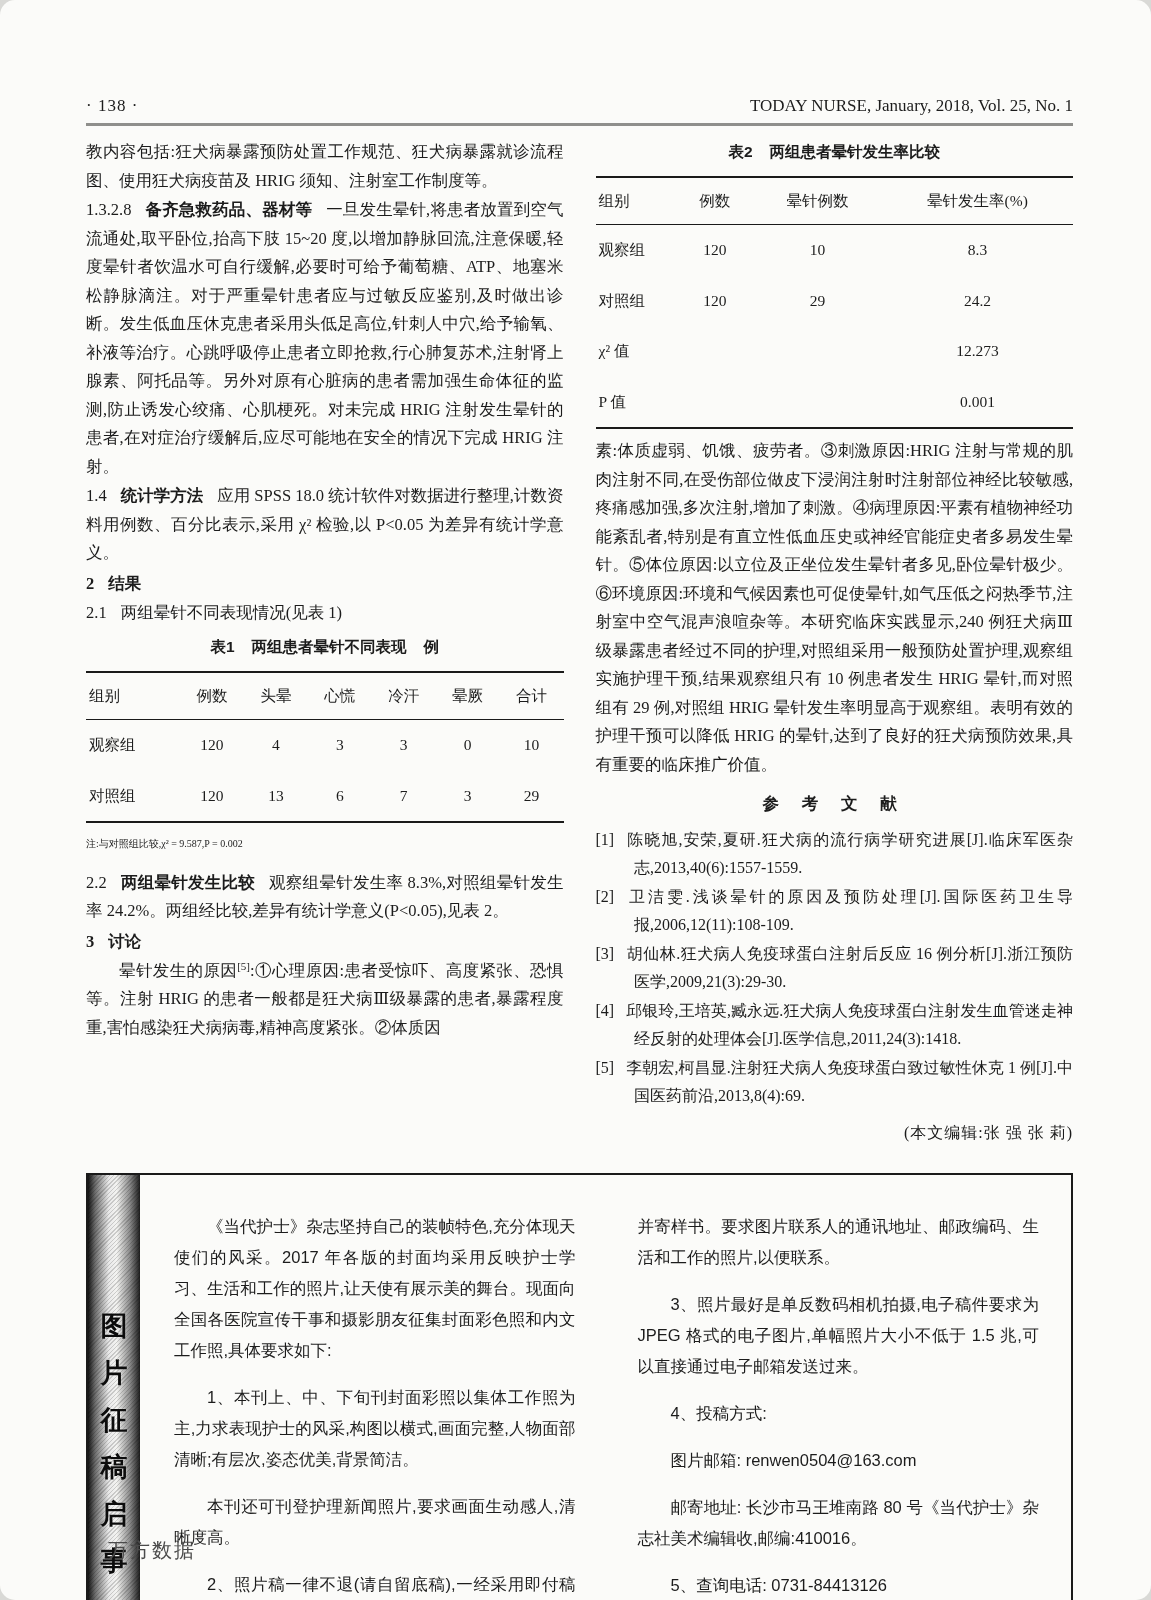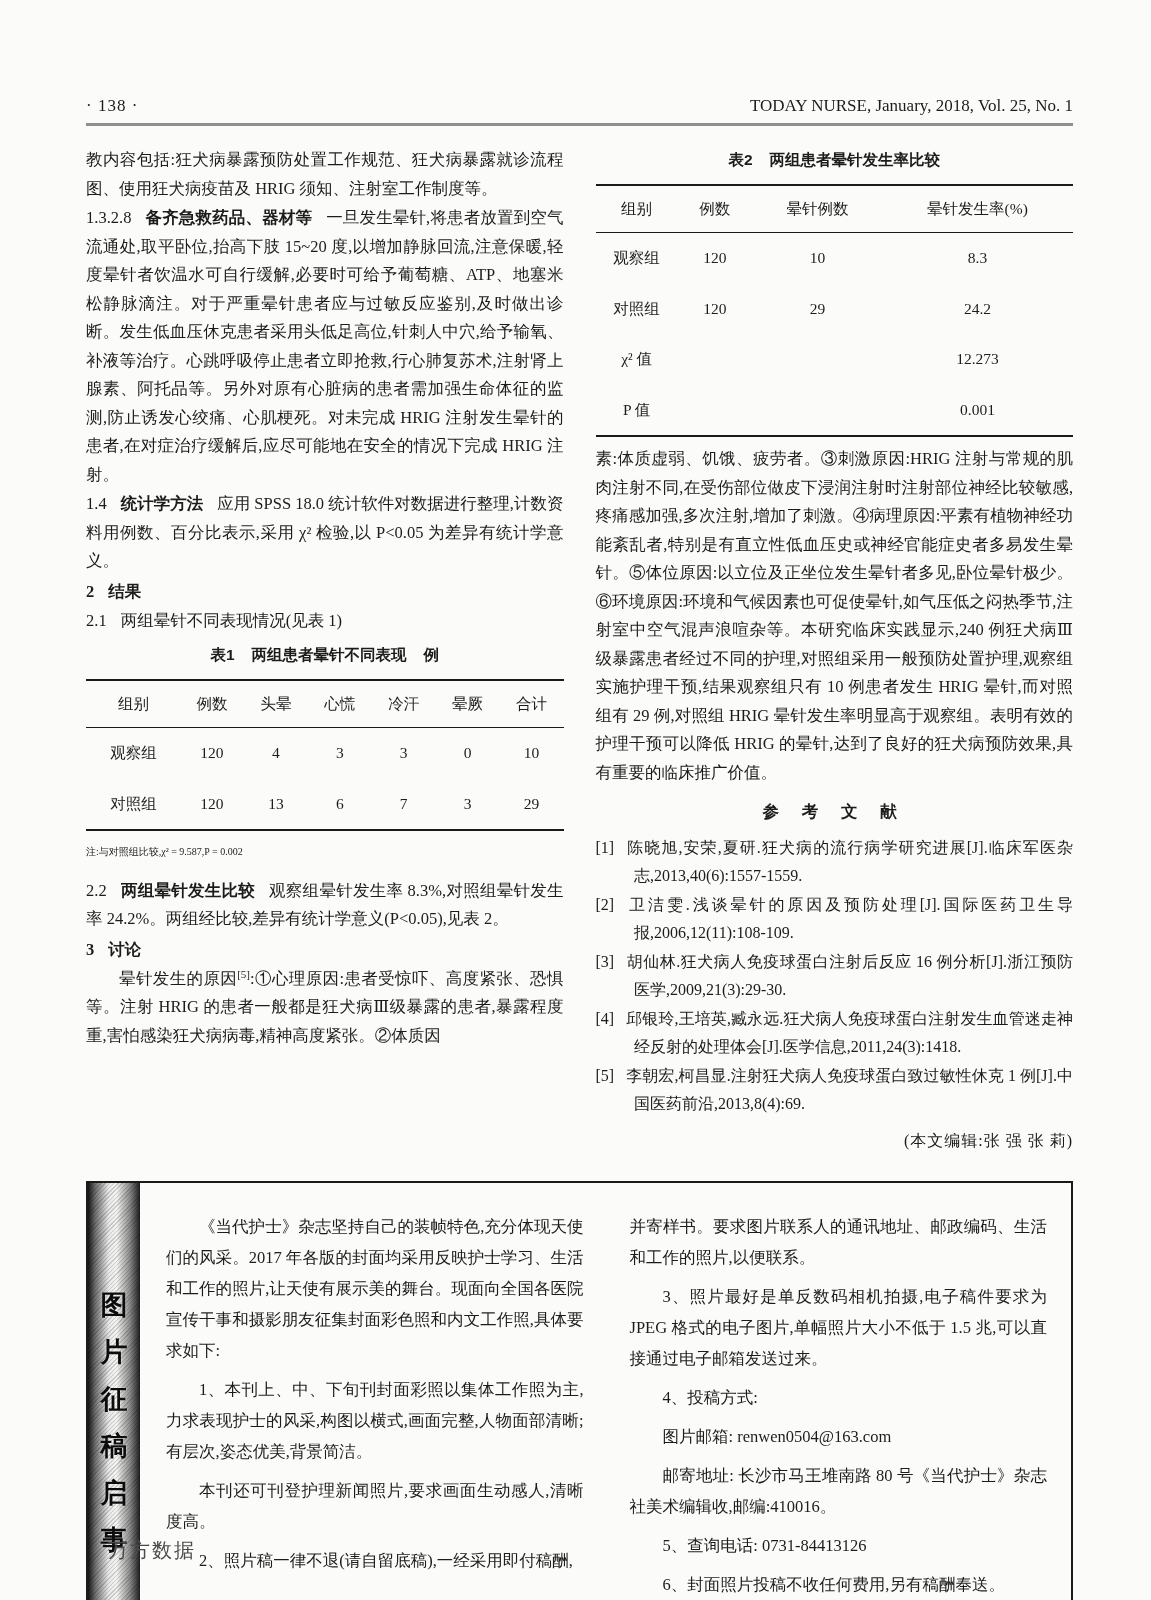--- a/index.html
+++ b/index.html
@@ -6,48 +6,49 @@
   .page{
     position:relative;
     width:1151px;height:1600px;
     margin:0 auto;
     background:#fbfbf9;
     box-sizing:border-box;
     padding:96px 78px 0 86px;
     overflow:hidden;
     font-family:"Liberation Serif","DejaVu Serif",serif;
     color:#1c1c1c;
+    border-radius:15px;
   }
   
   .hdr{display:flex;justify-content:space-between;align-items:flex-end;
        font-size:17px;padding-bottom:7px;border-bottom:3px solid #8f8f8c;}
   .hdr .pgno{letter-spacing:1px;}
   .hdr .jrnl{font-family:"Liberation Serif",serif;}
   
-  .cols{display:flex;gap:32px;margin-top:20px;}
+  .cols{display:flex;gap:32px;margin-top:12px;}
   .col{flex:1;min-width:0;font-size:16.5px;line-height:28.5px;text-align:justify;}
   .col p{margin:0;}
   .secnum{margin-right:0.85em;}
   .sechd{font-weight:bold;font-family:"Liberation Sans","DejaVu Sans",sans-serif;margin-right:0.85em;}
   .h-sec{font-weight:bold;font-family:"Liberation Sans","DejaVu Sans",sans-serif;line-height:30px;margin:2px 0;}
   .h-sec .secnum{font-family:"Liberation Serif",serif;}
   .ind{text-indent:2em;}
   sup{font-size:11px;line-height:0;}
   
   .tblblock{margin:4px 0 6px;}
   .tbltitle{text-align:center;font-weight:bold;
             font-family:"Liberation Sans","DejaVu Sans",sans-serif;
             font-size:15.5px;margin:6px 0 9px;}
   .tbltitle .lbl{margin-right:1.1em;}
   .tbltitle .unit{margin-left:1.1em;}
   table.ct{width:100%;border-collapse:collapse;font-size:15.5px;
            border-top:2.2px solid #1a1a1a;border-bottom:2.2px solid #1a1a1a;}
   .ct th{font-weight:normal;border-bottom:1.3px solid #1a1a1a;padding:9px 2px;text-align:center;}
   .ct td{padding:11px 2px;text-align:center;}
-  .ct th:first-child,.ct td:first-child{text-align:center;padding-left:3px;}
+  .ct th:first-child,.ct td:first-child{text-align:left;padding-left:3px;}
   .tblnote{font-size:10px;margin:7px 0 9px;text-align:left;}
   
   .refhead{text-align:center;font-weight:bold;
            font-family:"Liberation Sans","DejaVu Sans",sans-serif;
            font-size:16.5px;letter-spacing:0.55em;margin:10px 0 8px;}
   .ref{padding-left:2.4em;text-indent:-2.4em;font-size:16px;line-height:28.5px;margin:0 0 2px;}
   .ref .tag{margin-right:0.75em;}
   .editor{text-align:right;margin-top:8px;font-size:16px;letter-spacing:1px;}
   
   .noticebox{margin-top:26px;display:flex;border:2px solid #1a1a1a;
@@ -58,21 +59,21 @@
       repeating-linear-gradient(135deg, rgba(0,0,0,0.16) 0 1px, rgba(255,255,255,0) 1px 3px),
       linear-gradient(90deg,#141414 0%,#6d6d6d 14%,#e9e9e9 40%,#f3f3f1 55%,#8c8c8c 80%,#1d1d1d 100%);
     display:flex;flex-direction:column;align-items:center;justify-content:center;
     gap:11px;padding:14px 0;
   }
   .banner span{font-weight:bold;font-size:27px;color:#0c0c0c;
                text-shadow:0 0 2px rgba(255,255,255,0.55);}
   .notice-body{flex:1;display:flex;gap:30px;padding:20px 16px 16px 18px;
                font-size:16.5px;line-height:31px;text-align:justify;}
   .ncol{flex:1;min-width:0;}
-  .ncol p{margin:8px;font-family:Liberation Serif, serif;}
+  .ncol p{margin:16px;}
   .ind2{text-indent:2em;}
   .sig{text-align:left;font-weight:bold;font-size:17.5px;margin-top:14px;}
   
   .watermark{position:absolute;left:108px;bottom:36px;color:#4b4b4b;
              font-family:"Liberation Sans","DejaVu Sans",sans-serif;
              font-size:20px;letter-spacing:2px;}
 </style>
 </head>
 <body>
 

